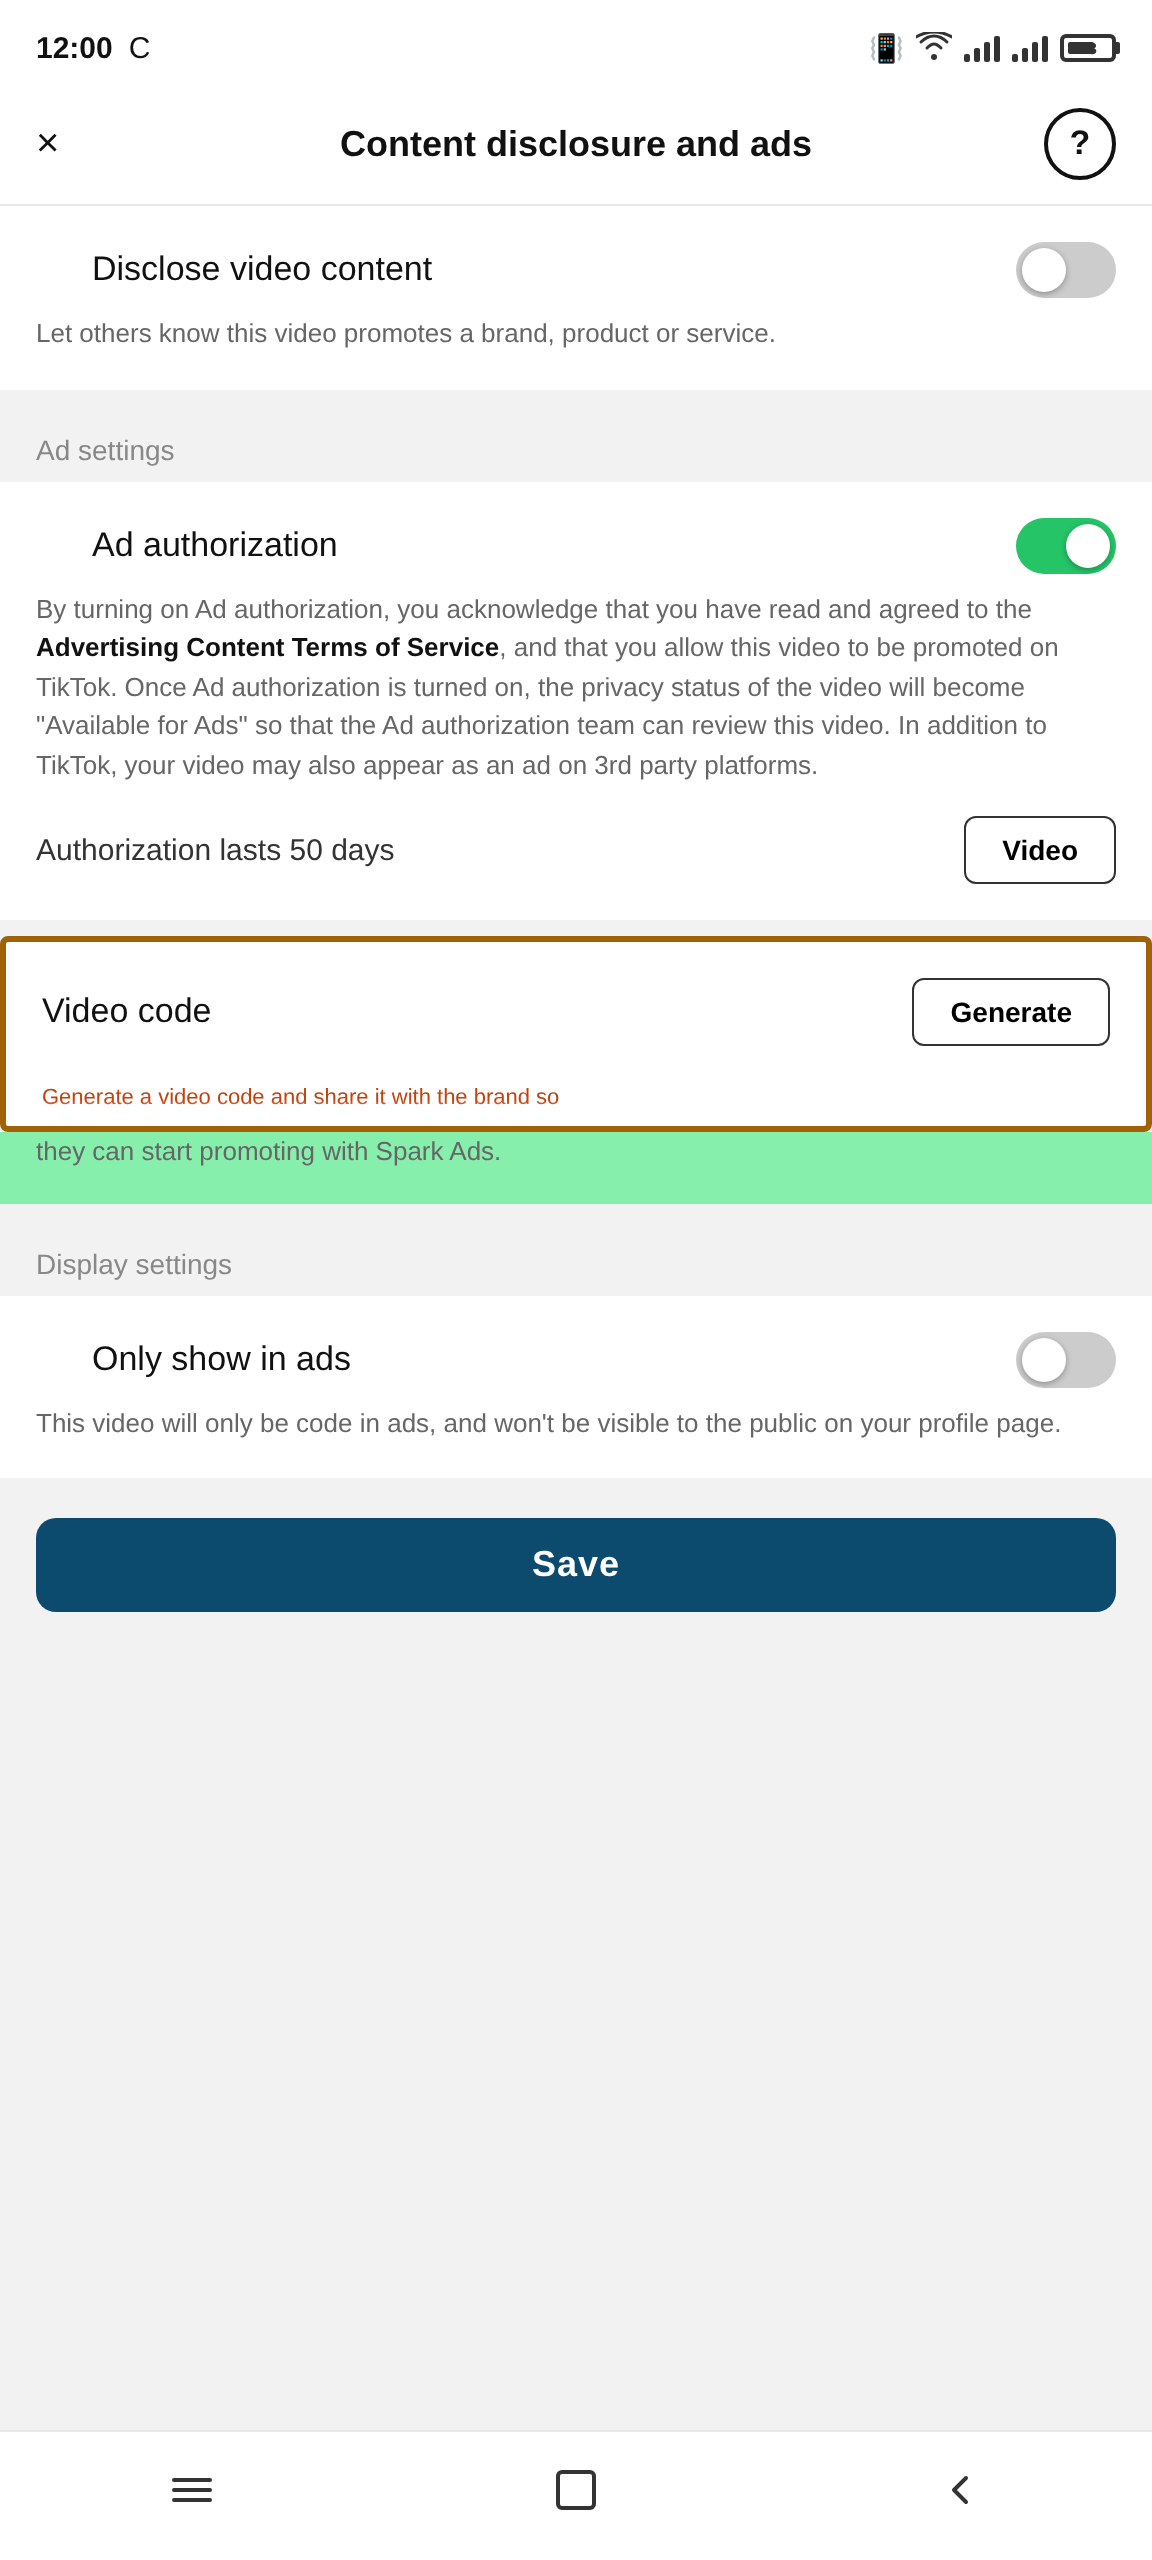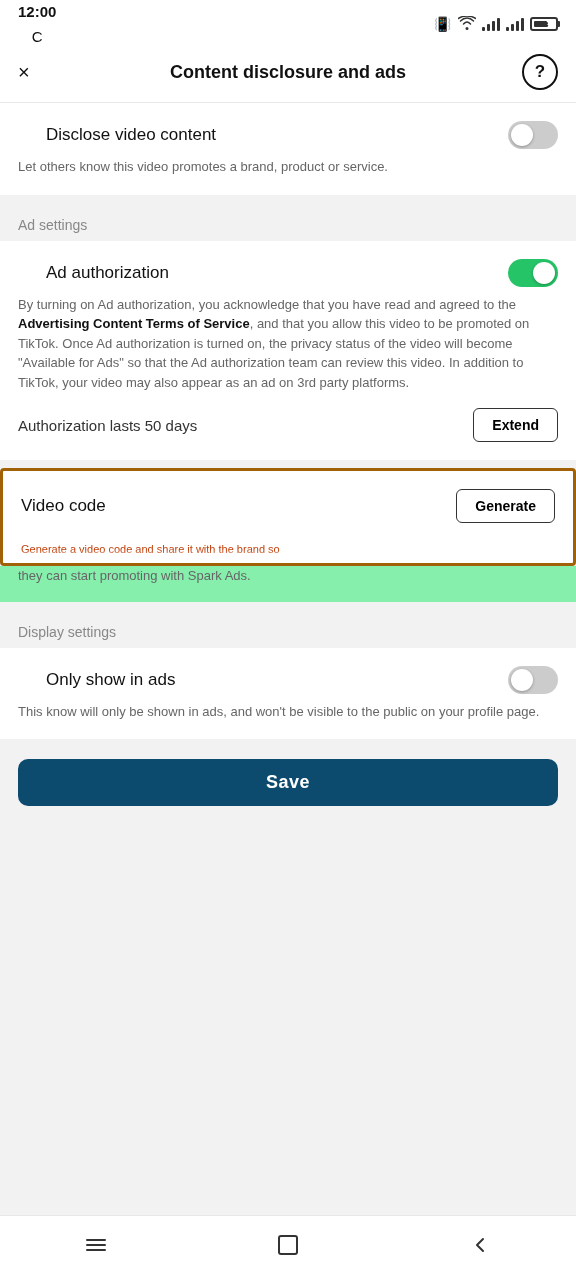--- a/index.html
+++ b/index.html
@@ -259,21 +259,21 @@
     }
     .nav-icon svg {
       width: 24px;
       height: 24px;
     }
   </style>
 </head>
 <body>
 
 <div class="status-bar">
-  <div style="display:flex;align-items:center;gap:8px;flex-direction:column;">
+  <div style="display:flex;align-items:center;gap:8px;">
     <span class="status-time">12:00</span>
     <span class="status-charge">C</span>
   </div>
   <div class="status-icons">
     <span class="vibrate-icon">📳</span>
     <span class="wifi-icon">
       <svg width="18" height="14" viewBox="0 0 18 14" fill="none">
         <path d="M9 11a1.5 1.5 0 110 3 1.5 1.5 0 010-3z" fill="#333"></path>
         <path d="M5.5 8C6.8 6.7 8 6 9 6s2.2.7 3.5 2" stroke="#333" stroke-width="1.5" stroke-linecap="round" fill="none"></path>
         <path d="M2.5 5C4.5 3 6.6 2 9 2s4.5 1 6.5 3" stroke="#333" stroke-width="1.5" stroke-linecap="round" fill="none"></path>
@@ -325,21 +325,21 @@
       <span class="toggle-label">Ad authorization</span>
       <div class="toggle on">
         <div class="toggle-knob"></div>
       </div>
     </div>
     <p class="description">
       By turning on Ad authorization, you acknowledge that you have read and agreed to the <b>Advertising Content Terms of Service</b>, and that you allow this video to be promoted on TikTok. Once Ad authorization is turned on, the privacy status of the video will become "Available for Ads" so that the Ad authorization team can review this video. In addition to TikTok, your video may also appear as an ad on 3rd party platforms.
     </p>
     <div class="auth-row">
       <span class="auth-label">Authorization lasts 50 days</span>
-      <button class="outline-btn">Extend</button>
+      <button class="outline-btn">Video</button>
     </div>
   </div>
 
   <div class="video-code-card">
     <div class="video-code-inner">
       <span class="video-code-label">Video code</span>
       <button class="outline-btn">Generate</button>
     </div>
     <div class="video-code-desc video-code-desc-cut">Generate a video code and share it with the brand so</div>
   </div>
@@ -350,21 +350,21 @@
 
   <div class="section-label">Display settings</div>
 
   <div class="card">
     <div class="toggle-row">
       <span class="toggle-label">Only show in ads</span>
       <div class="toggle off">
         <div class="toggle-knob"></div>
       </div>
     </div>
-    <p class="description">This know will only be shown in ads, and won't be visible to the public on your profile page.</p>
+    <p class="description">This video will only be code in ads, and won't be visible to the public on your profile page.</p>
   </div>
 
   <div class="save-btn-wrapper">
     <button class="save-btn">Save</button>
   </div>
 
 </div>
 
 <div class="bottom-nav">
   <div class="nav-icon">

